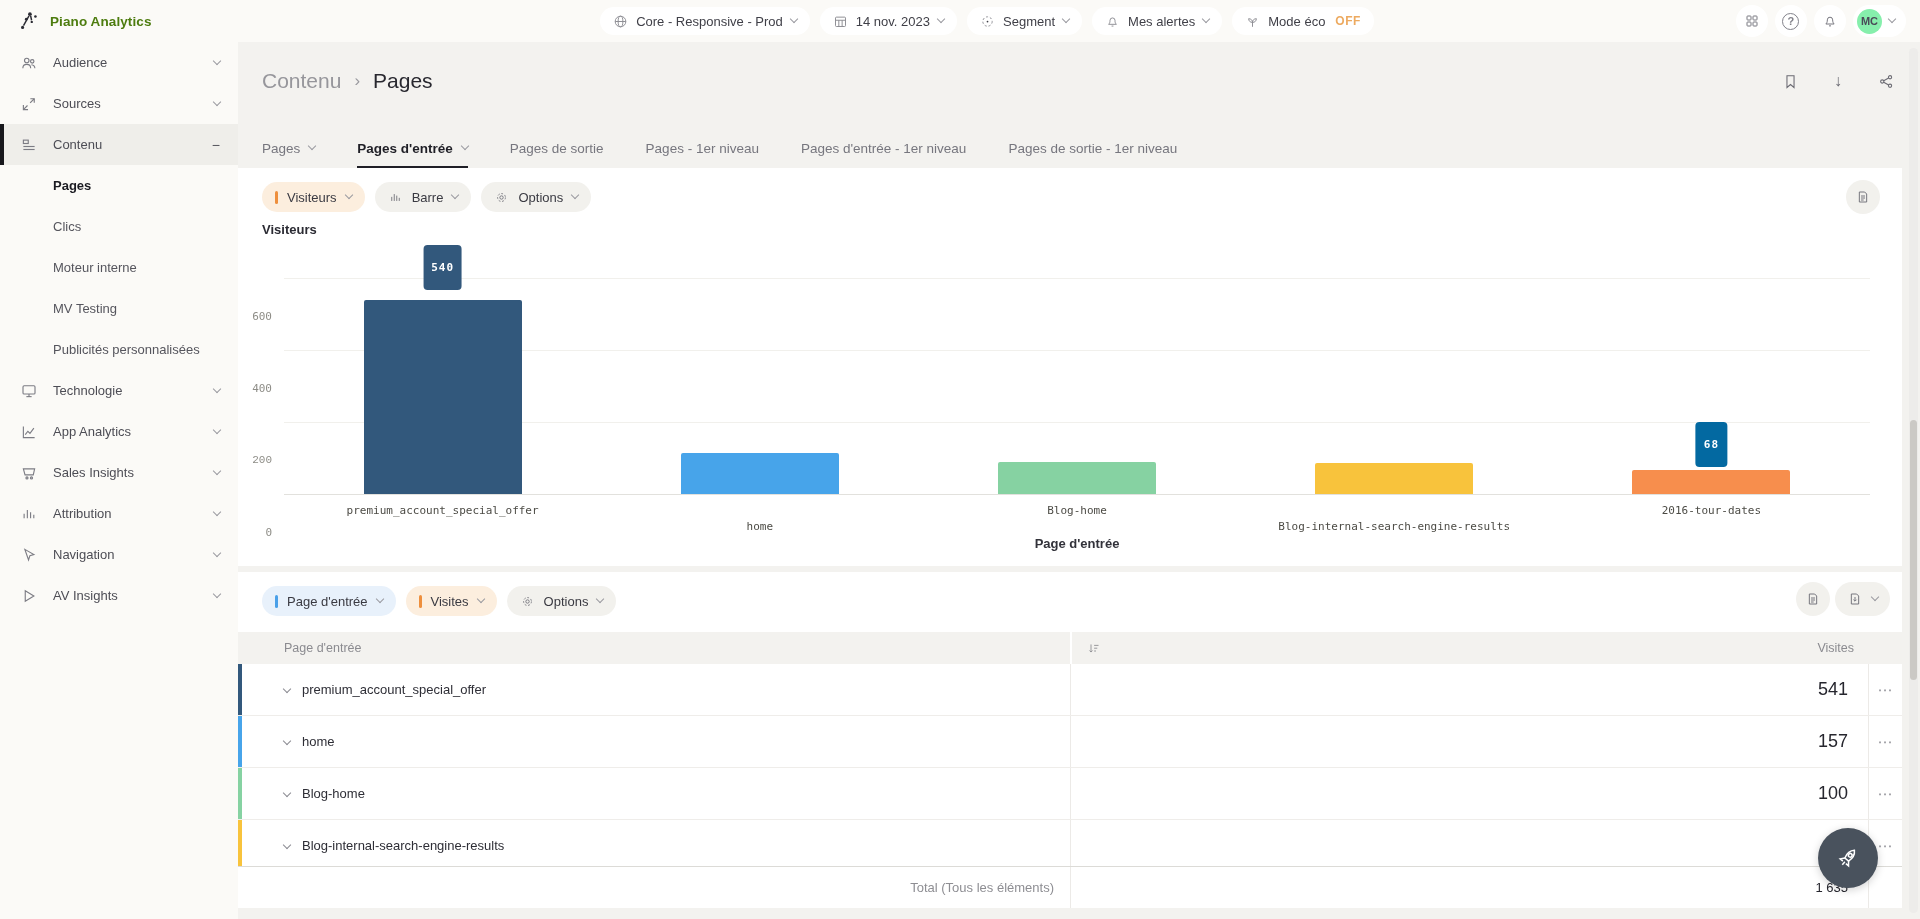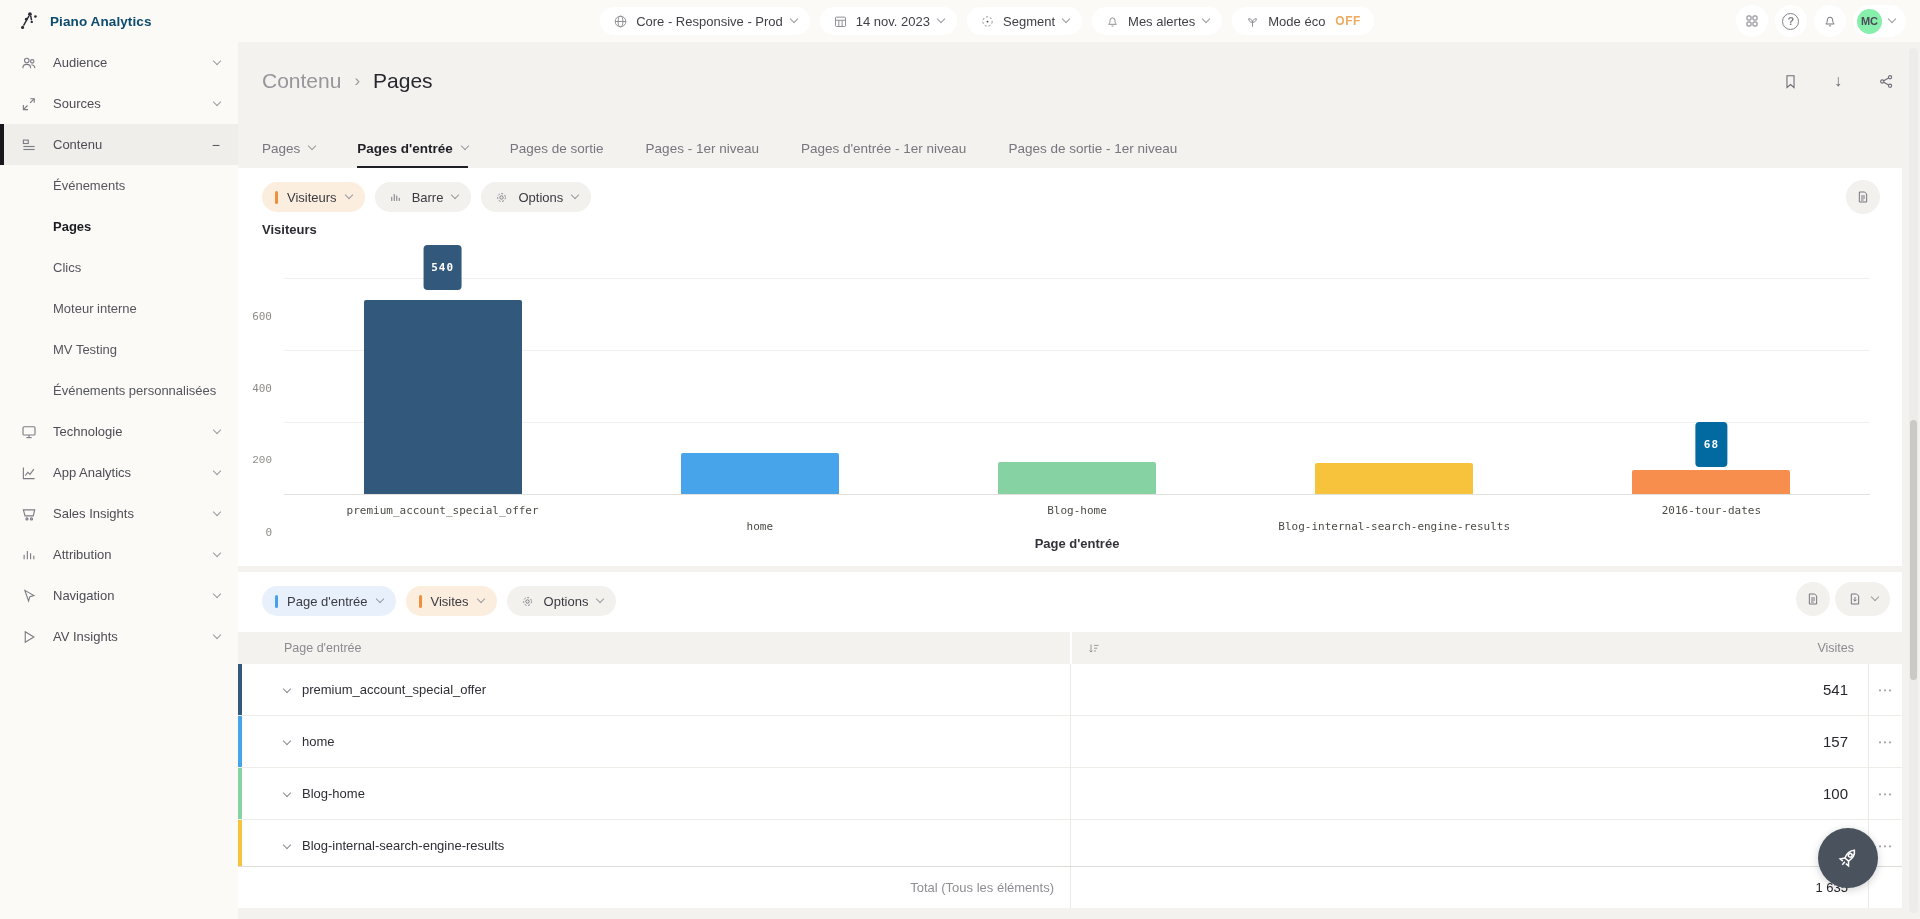--- a/index.html
+++ b/index.html
@@ -2,21 +2,21 @@
 <html><head>
 <meta charset="utf-8">
 <style>
   * { margin:0; padding:0; box-sizing:border-box; }
   html,body { width:1920px; height:919px; overflow:hidden; }
   body { font-family:"Liberation Sans", sans-serif; background:#f3f2ef; color:#2d2d35; position:relative; }
 
   
   .topbar { position:absolute; top:0; left:0; right:0; height:42px; background:#fbfaf7; display:flex; align-items:center; z-index:30; }
   .brand { display:flex; align-items:center; gap:10px; padding-left:18px; width:238px; flex:none; }
-  .brand-name { font-size:13.5px; font-weight:700; color:#0c4a6e; letter-spacing:.1px; }
+  .brand-name { font-size:13.5px; font-weight:700; color:#4d7c0f; letter-spacing:.1px; }
   .topbar-center { display:flex; align-items:center; gap:10px; margin:0 auto; }
   .pill { height:28px; border-radius:14px; background:#fff; display:flex; align-items:center; gap:8px; padding:0 13px; font-size:13px; color:#3f3f47; cursor:pointer; white-space:nowrap; }
   .pill svg, .tb-icon { width:15px; height:15px; stroke:#8a8a90; fill:none; stroke-width:1.5; flex:none; }
   .chev-s { width:6px; height:6px; border-right:1.5px solid #9a9aa0; border-bottom:1.5px solid #9a9aa0; transform:rotate(45deg); margin-top:-4px; flex:none; }
   .off-tag { font-size:12px; font-weight:700; color:#edaa60; letter-spacing:.5px; margin-left:2px; }
   .topbar-right { display:flex; align-items:center; gap:7px; padding-right:14px; }
   .round-btn { width:32px; height:32px; border-radius:50%; background:#fff; display:flex; align-items:center; justify-content:center; cursor:pointer; }
   .round-btn svg { width:16px; height:16px; stroke:#77777f; fill:none; stroke-width:1.5; }
   .q-glyph { width:17px; height:17px; border:1.5px solid #82828a; border-radius:50%; font-size:11px; font-weight:700; color:#82828a; display:flex; align-items:center; justify-content:center; }
   .avatar-pill { height:32px; background:#fff; border-radius:16px; display:flex; align-items:center; gap:7px; padding:0 11px 0 4px; cursor:pointer; }
@@ -84,21 +84,21 @@
   .thead .hc1 { padding-left:46px; }
   .thead .hc2 { display:flex; align-items:center; border-left:2px solid #fff; height:100%; padding:0 14px; }
   .thead .hc2 svg { width:15px; height:15px; stroke:#8b8b90; fill:none; stroke-width:1.4; }
   .thead .hlabel { margin-left:auto; }
   .tbody { position:absolute; top:92px; left:0; right:0; bottom:0; overflow:hidden; }
   .trow { height:52px; align-items:center; border-bottom:1px solid #efedea; position:relative; }
   .trow .c1 { display:flex; align-items:center; gap:12px; padding-left:46px; position:relative; height:100%; }
   .strip { position:absolute; left:0; top:0; bottom:0; width:4px; }
   .row-chev { border-color:#8b8b92; margin-top:-2px; }
   .row-label { font-size:13px; color:#2e2e36; }
-  .trow .c2 { text-align:right; padding-right:20px; font-size:15px; color:#26262e; border-left:1px solid #eceae7; height:100%; display:flex; align-items:center; justify-content:flex-end; }
+  .trow .c2 { text-align:right; padding-right:20px; font-size:18px; color:#26262e; border-left:1px solid #eceae7; height:100%; display:flex; align-items:center; justify-content:flex-end; }
   .trow .c3, .thead .hc3 { border-left:1px solid #eceae7; height:100%; display:flex; align-items:center; justify-content:center; }
   .thead .hc3 { border-left:none; }
   .dots { color:#8f8f96; font-size:15px; letter-spacing:1px; cursor:pointer; }
   .total-row { position:absolute; left:0; right:0; bottom:0; height:42px; background:#fff; border-top:1px solid #dcdbd7; align-items:center; z-index:3; }
   .total-row .t1 { text-align:right; padding-right:16px; font-size:13px; color:#8e8e93; }
   .total-row .t2 { text-align:right; padding-right:20px; font-size:13px; color:#26262e; border-left:1px solid #eceae7; height:100%; display:flex; align-items:center; justify-content:flex-end; }
   .total-row .t3 { border-left:1px solid #eceae7; height:100%; }
 
   
   .fab { position:absolute; left:1818px; top:828px; width:60px; height:60px; border-radius:50%; background:#49525d; display:flex; align-items:center; justify-content:center; cursor:pointer; z-index:40; box-shadow:0 2px 8px rgba(0,0,0,.18); }
@@ -321,37 +321,34 @@
       <span class="lbl">Sources</span>
       <span class="chev-s"></span>
     </div>
     <div class="side-item active-parent">
       <svg class="sicon">
         <use href="#i-contenu"></use>
       </svg>
       <span class="lbl">Contenu</span>
       <span class="minus">−</span>
     </div>
-    <div class="side-item child">
-      <span class="lbl">Événements</span>
-    </div>
     <div class="side-item child active">
       <span class="lbl">Pages</span>
     </div>
     <div class="side-item child">
       <span class="lbl">Clics</span>
     </div>
     <div class="side-item child">
       <span class="lbl">Moteur interne</span>
     </div>
     <div class="side-item child">
       <span class="lbl">MV Testing</span>
     </div>
     <div class="side-item child">
-      <span class="lbl">Événements personnalisées</span>
+      <span class="lbl">Publicités personnalisées</span>
     </div>
     <div class="side-item">
       <svg class="sicon">
         <use href="#i-technologie"></use>
       </svg>
       <span class="lbl">Technologie</span>
       <span class="chev-s"></span>
     </div>
     <div class="side-item">
       <svg class="sicon">

